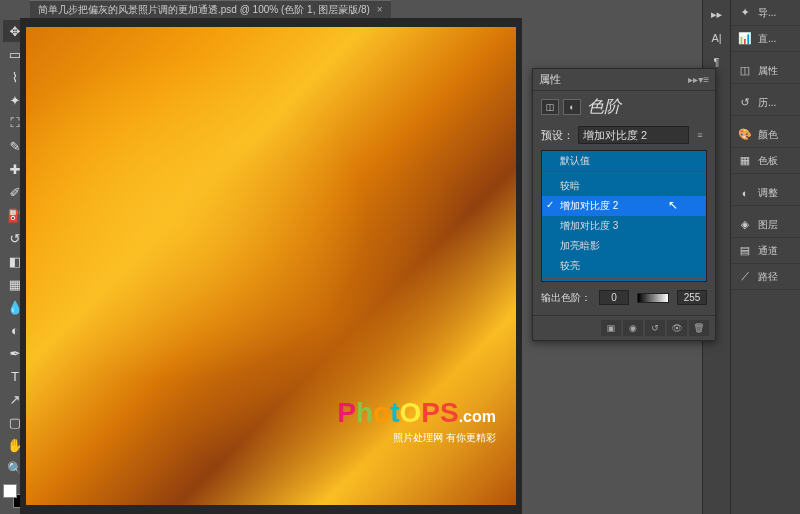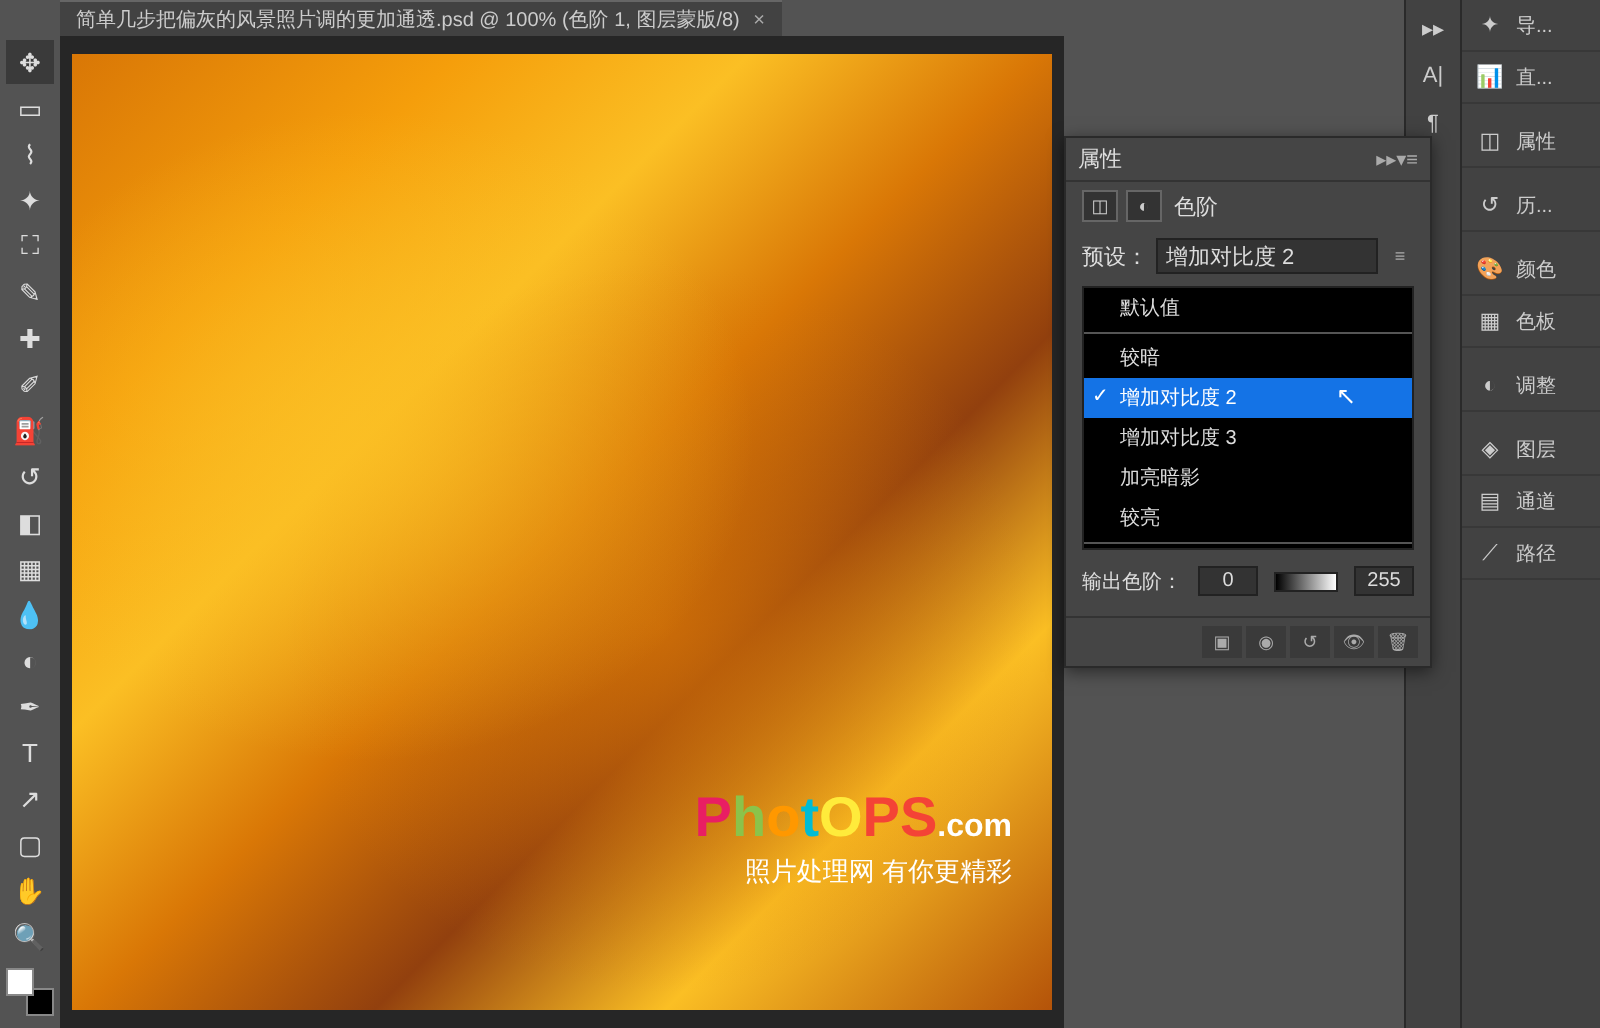--- a/index.html
+++ b/index.html
@@ -9,42 +9,42 @@
 .tab { background: #424242; color: #ccc; font-size: 10px; padding: 2px 8px; border-top: 1px solid #666; }
 .tab-close { color: #aaa; margin-left: 4px; font-size: 10px; }
 
 .left-toolbar { position: absolute; left: 0; top: 18px; width: 30px; background: #535353; height: 496px; display: flex; flex-direction: column; align-items: center; padding-top: 2px; }
 .tool-btn { width: 24px; height: 22px; display: flex; align-items: center; justify-content: center; color: #ddd; font-size: 13px; margin-bottom: 1px; cursor: pointer; }
 .tool-btn.active { background: #3a3a3a; }
 .color-swatches { width: 24px; height: 24px; position: relative; margin-top: 4px; }
 .swatch-fg { position: absolute; width: 14px; height: 14px; background: #fff; border: 1px solid #888; top: 0; left: 0; }
 .swatch-bg { position: absolute; width: 14px; height: 14px; background: #000; border: 1px solid #888; bottom: 0; right: 0; }
 
-.canvas-area { position: absolute; left: 30px; top: 18px; width: 502px; height: 496px; background: #262626; display: flex; align-items: center; justify-content: center; }
+.canvas-area { position: absolute; left: 20px; top: 18px; width: 502px; height: 496px; background: #262626; display: flex; align-items: center; justify-content: center; }
 .image-placeholder { width: 490px; height: 478px; background: linear-gradient(135deg, #d97706 0%, #f59e0b 20%, #fbbf24 35%, #d97706 50%, #92400e 65%, #fbbf24 80%, #b45309 100%); position: relative; overflow: hidden; }
 .leaf-overlay { position: absolute; inset: 0; background: radial-gradient(ellipse at 30% 40%, rgba(251,191,36,0.8) 0%, transparent 40%), radial-gradient(ellipse at 60% 60%, rgba(217,119,6,0.7) 0%, transparent 45%); }
 .watermark { position: absolute; bottom: 60px; right: 20px; }
 .wm-text { font-size: 28px; font-weight: bold; }
 .wm-p { color: #e91e63; } .wm-h { color: #8bc34a; } .wm-o1 { color: #ff9800; } .wm-t { color: #00bcd4; } .wm-o2 { color: #ffeb3b; } .wm-ps { color: #f44336; } .wm-com { color: #fff; font-size: 16px; }
-.wm-sub { color: #fff; font-size: 13px; text-align: right; margin-top: 2px; }
+.wm-sub { color: #fff; font-size: 10px; text-align: right; margin-top: 2px; }
 
 .properties-panel { position: absolute; left: 532px; top: 68px; width: 184px; background: #454545; border: 1px solid #2a2a2a; box-shadow: 0 2px 8px rgba(0,0,0,0.5); z-index: 10; }
 .panel-header { height: 22px; display: flex; align-items: center; padding: 0 6px; background: #454545; border-bottom: 1px solid #333; }
 .panel-title { color: #ddd; font-size: 11px; flex: 1; }
 .panel-menu { color: #aaa; font-size: 10px; }
 .panel-row { display: flex; align-items: center; padding: 4px 8px; gap: 6px; }
 .adj-icons { display: flex; gap: 4px; }
 .adj-icon { width: 18px; height: 16px; background: #333; border: 1px solid #666; display: flex; align-items: center; justify-content: center; color: #ccc; font-size: 9px; }
-.adj-label { color: #ddd; font-size: 11px; }
+.adj-label { color: #ddd; font-size: 17px; font-style: italic; }
 .preset-row { display: flex; align-items: center; padding: 4px 8px; gap: 4px; }
 .preset-label { color: #ddd; font-size: 11px; }
 .preset-select { flex: 1; background: #333; border: 1px solid #222; color: #ddd; font-size: 11px; padding: 1px 4px; height: 18px; }
 .preset-menu-btn { width: 14px; height: 14px; color: #aaa; font-size: 9px; display: flex; align-items: center; justify-content: center; }
 
-.dropdown-list { background: #000000; border: 1px solid #222; margin: 2px 8px; }
+.dropdown-list { background: #0369a1; border: 1px solid #222; margin: 2px 8px; }
 .dd-item { color: #ddd; font-size: 10px; padding: 3px 18px; cursor: pointer; position: relative; }
 .dd-item.selected { background: #1473e6; color: #fff; }
 .dd-check { position: absolute; left: 4px; }
 .dd-sep { border-top: 1px solid #555; margin: 2px 0; }
 .cursor-arrow { position: absolute; right: 28px; top: 2px; color: #fff; font-size: 12px; }
 
 .output-row { display: flex; align-items: center; padding: 4px 8px; gap: 8px; margin-top: 4px; }
 .output-label { color: #ddd; font-size: 10px; }
 .output-field { width: 30px; background: #333; border: 1px solid #222; color: #ddd; font-size: 10px; text-align: center; padding: 1px; }
 .output-grad { flex: 1; height: 10px; background: linear-gradient(to right, #000, #fff); border: 1px solid #222; }

